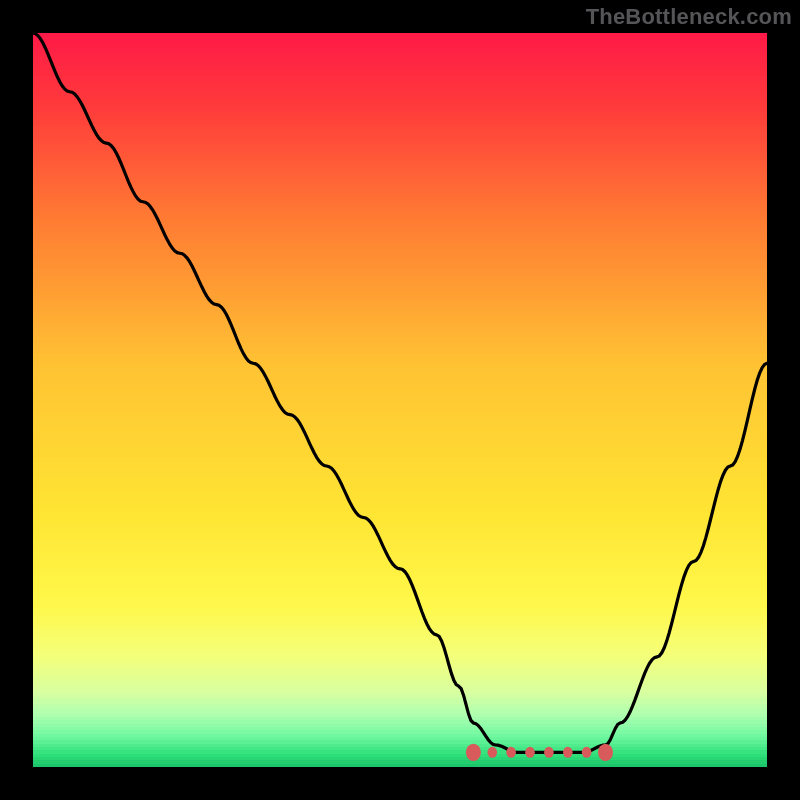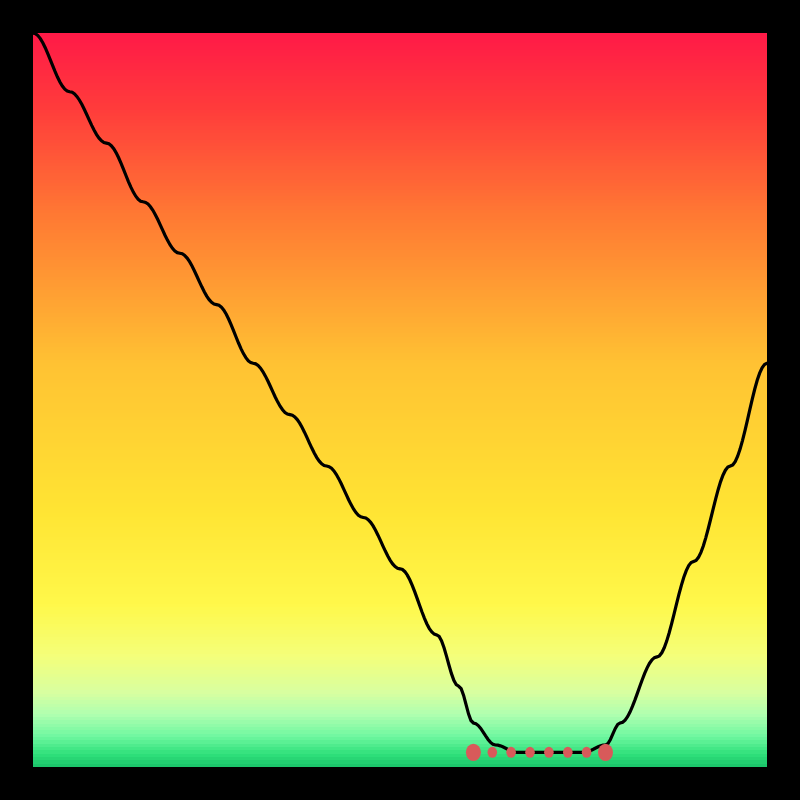--- a/index.html
+++ b/index.html
@@ -44,20 +44,21 @@
     position: absolute;
     left: 0; top: 0;
     width: 100%;
     height: 100%;
     overflow: visible;
   }
 </style>
 </head>
 <body>
 <div class="wrap">
+  <div class="watermark">TheBottleneck.com</div>
   <div class="plot-box">
     <div id="gradient-host">
         <div class="grad-strip" style="top:0px;height:4.336363636363636px;background:rgb(255,26,71)"></div>
         <div class="grad-strip" style="top:3.3363636363636364px;height:4.336363636363636px;background:rgb(255,28,70)"></div>
         <div class="grad-strip" style="top:6.672727272727273px;height:4.336363636363636px;background:rgb(255,29,70)"></div>
         <div class="grad-strip" style="top:10.009090909090908px;height:4.336363636363636px;background:rgb(255,31,69)"></div>
         <div class="grad-strip" style="top:13.345454545454546px;height:4.336363636363636px;background:rgb(255,32,69)"></div>
         <div class="grad-strip" style="top:16.681818181818183px;height:4.336363636363636px;background:rgb(255,34,68)"></div>
         <div class="grad-strip" style="top:20.018181818181816px;height:4.336363636363636px;background:rgb(255,35,68)"></div>
         <div class="grad-strip" style="top:23.354545454545452px;height:4.336363636363636px;background:rgb(255,37,67)"></div>

